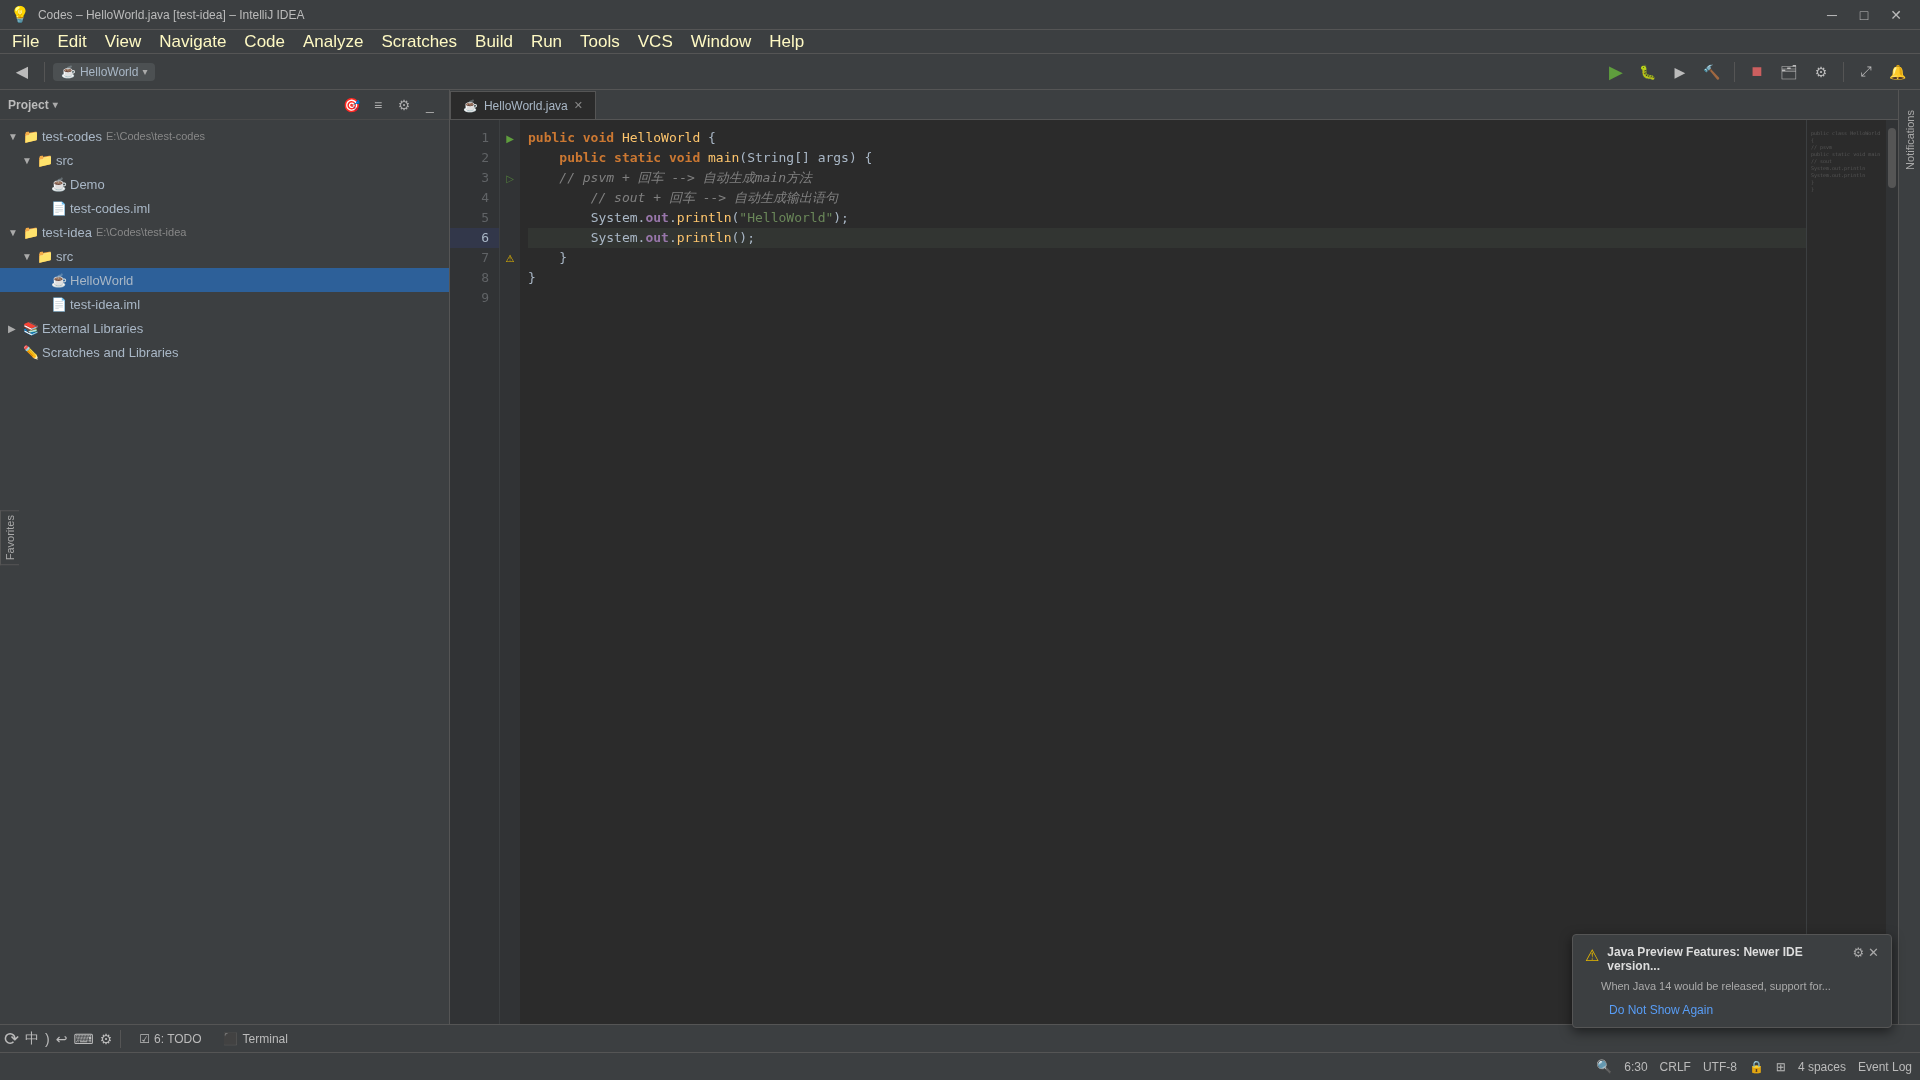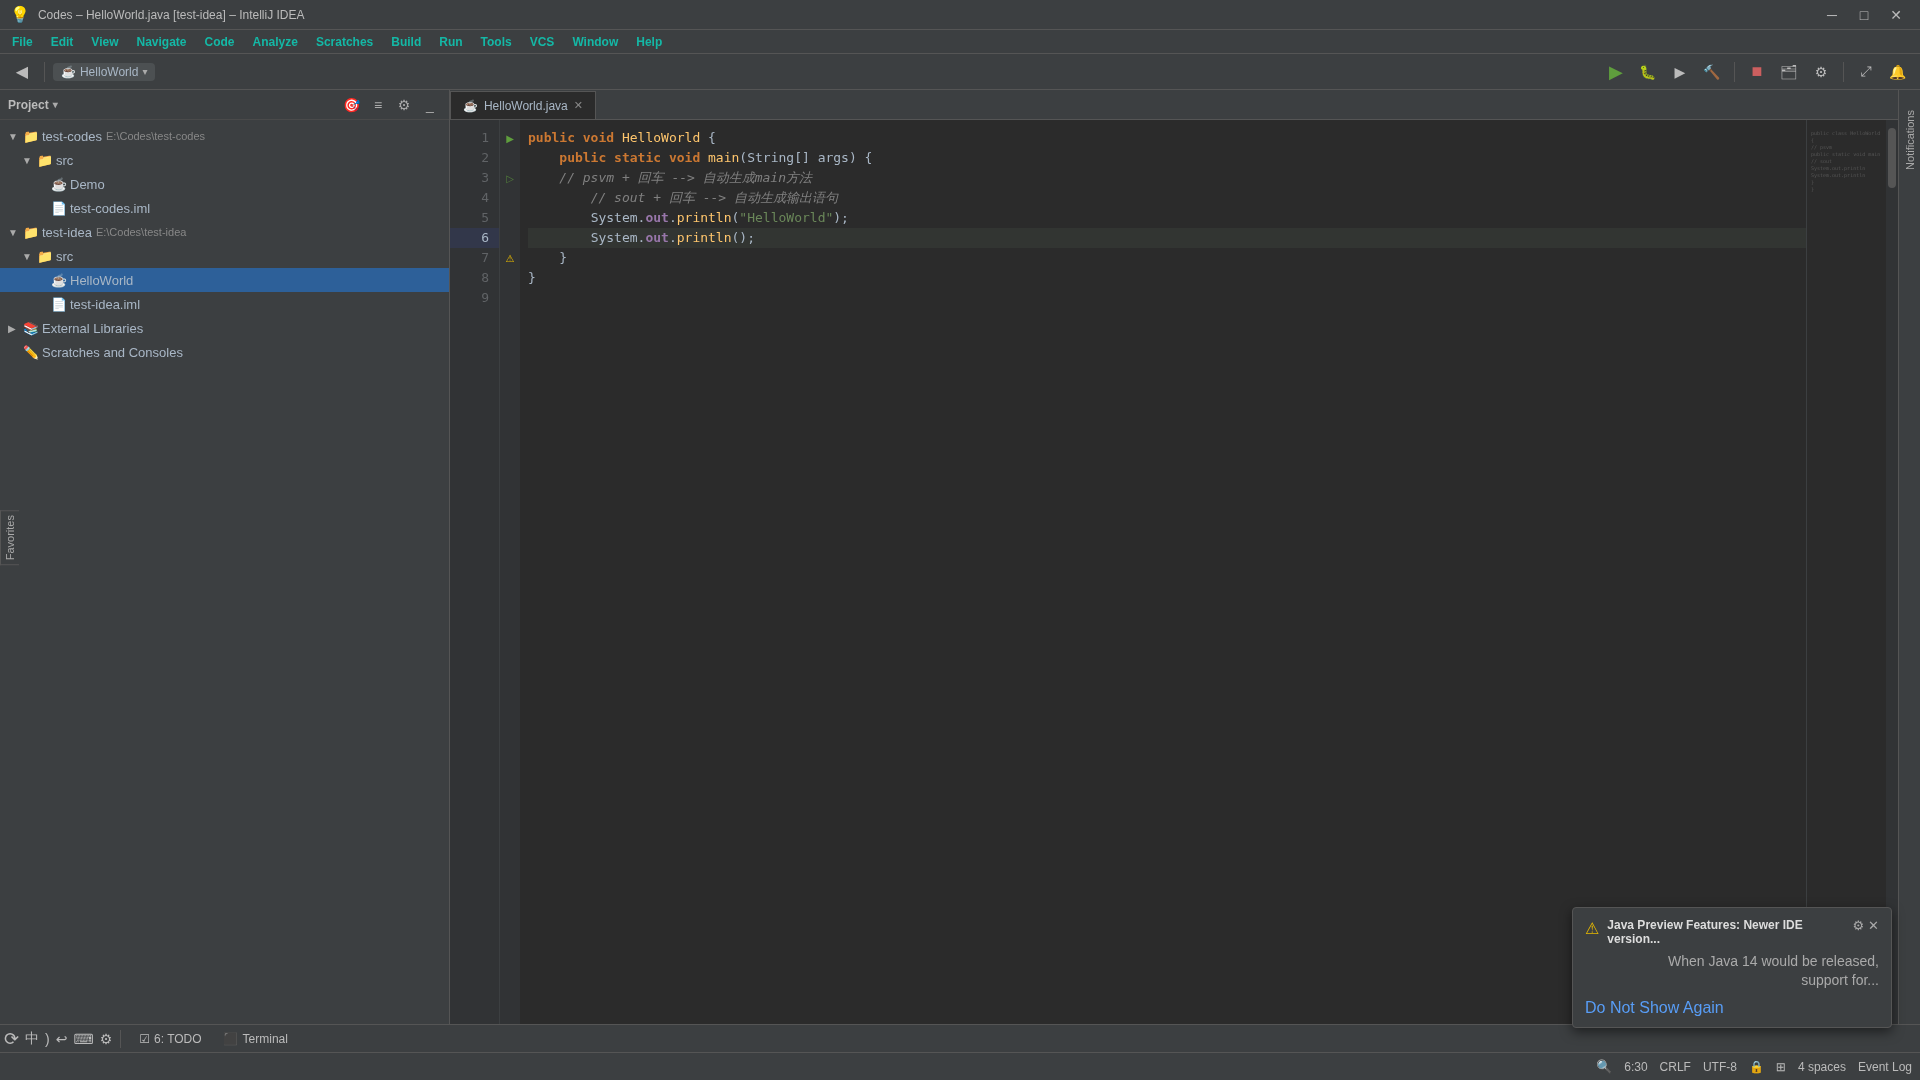--- a/index.html
+++ b/index.html
@@ -24,25 +24,24 @@
       height: 24px;
       background: #3c3f41;
       display: flex;
       align-items: center;
       padding: 0 4px;
       border-bottom: 1px solid #555;
       gap: 2px;
     }
     .menu-item {
       padding: 2px 8px;
-      font-size: 12px;
-      color: #14b8a6;
+      font-size: 17px;
+      color: #fef9c3;
       cursor: pointer;
       border-radius: 2px;
-      font-weight: bold;
     }
 
     
     .toolbar {
       height: 36px;
       background: #3c3f41;
       display: flex;
       align-items: center;
       padding: 0 8px;
       border-bottom: 1px solid #555;
@@ -250,22 +249,22 @@
       border: 1px solid #555;
       border-radius: 4px;
       padding: 10px 12px;
       box-shadow: 0 4px 12px rgba(0,0,0,0.5);
     }
     .notif-header { display: flex; align-items: flex-start; gap: 8px; margin-bottom: 6px; }
     .notif-icon { color: #e6b800; font-size: 16px; margin-top: 1px; }
     .notif-title { font-size: 12px; font-weight: bold; color: #ddd; flex: 1; }
     .notif-actions { display: flex; gap: 4px; }
     .notif-btn { background: transparent; border: none; color: #aaa; cursor: pointer; font-size: 13px; }
-    .notif-body { font-size: 14px; color: #aaa; margin-left: 41px; margin-bottom: 8px; line-height: 1.4; text-align: right; }
-    .notif-link { color: #589df6; cursor: pointer; font-size: 16px; }
+    .notif-body { font-size: 11px; color: #aaa; margin-left: 16px; margin-bottom: 8px; line-height: 1.4; }
+    .notif-link { color: #589df6; cursor: pointer; font-size: 12px; margin-left: 24px; }
 
     
     .editor-scrollbar {
       width: 12px;
       background: #313335;
     }
 
     
     .bottom-left-icons {
       display: flex; align-items: center; gap: 6px;
@@ -415,21 +414,21 @@
         <span class="tree-indent" style="width:4px;"></span>
         <span class="tree-arrow">▶</span>
         <span class="tree-icon" style="color:#8888cc;">📚</span>
         <span class="tree-label">External Libraries</span>
       </div>
 
       <div class="tree-item">
         <span class="tree-indent" style="width:4px;"></span>
         <span class="tree-arrow" style="width:14px;"> </span>
         <span class="tree-icon" style="color:#6897bb;">✏️</span>
-        <span class="tree-label">Scratches and Consoles</span>
+        <span class="tree-label">Scratches and Libraries</span>
       </div>
 
     </div>
   </div>
 
   <div class="editor-area">
 
     <div class="editor-tabs">
       <div class="editor-tab active">
         <span class="tab-icon">☕</span>

